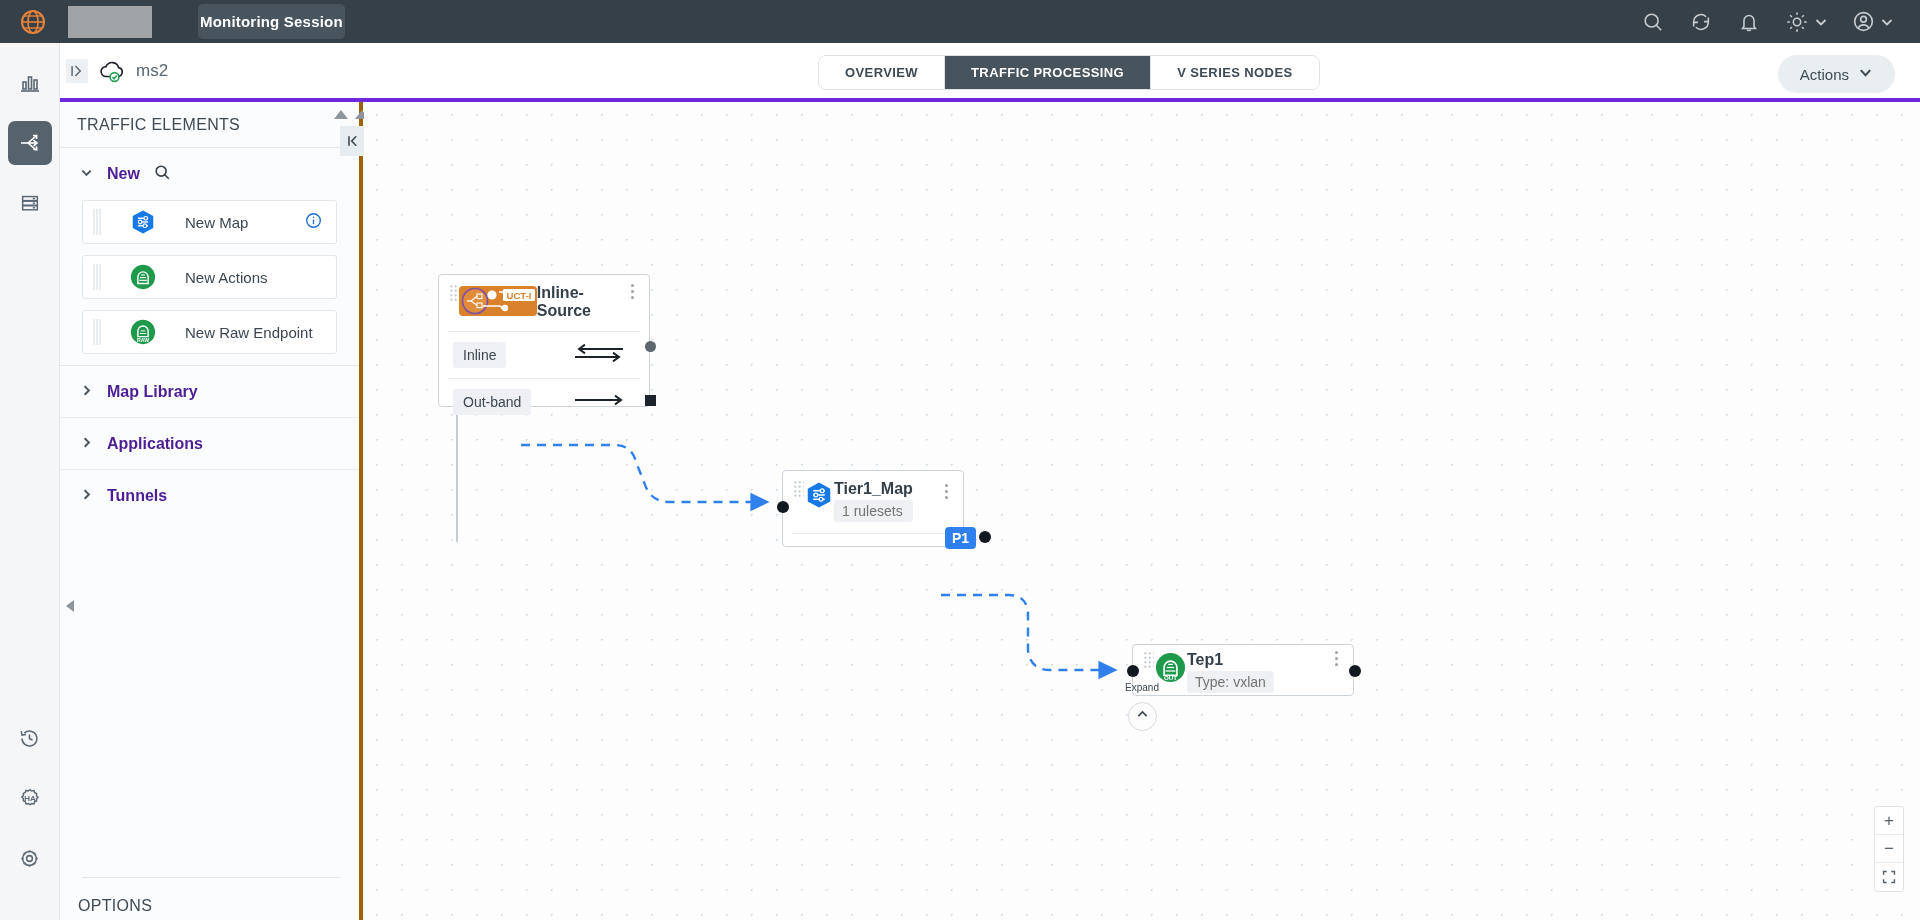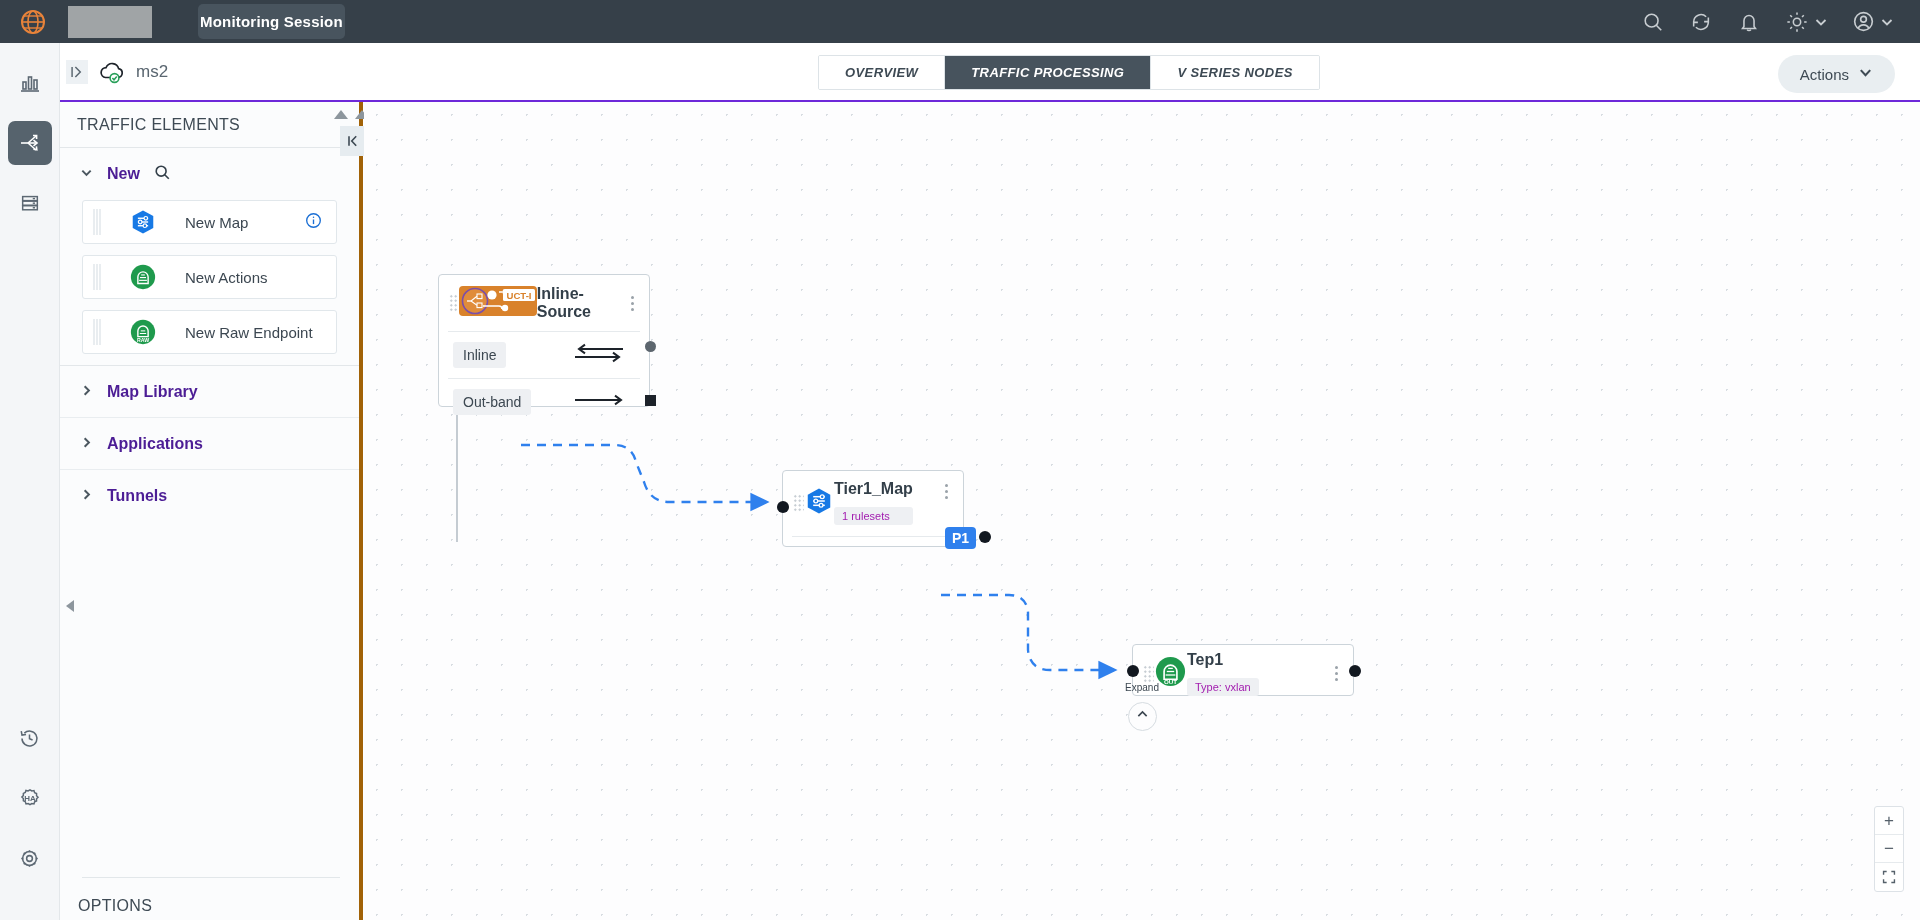--- a/index.html
+++ b/index.html
@@ -24,34 +24,34 @@
   .top-right { margin-left: auto; display: flex; align-items: center; gap: 22px; padding-right: 26px; }
   .ticon { width: 26px; height: 26px; display: flex; align-items: center; justify-content: center; cursor: pointer; }
   .ticon svg { stroke: #c8cdd1; fill: none; stroke-width: 1.7; }
   .tgroup { display: flex; align-items: center; gap: 4px; cursor: pointer; }
   .chev { width: 14px; height: 14px; }
   .chev svg { stroke: #c8cdd1; fill: none; stroke-width: 1.8; }
 
   
   .subbar {
     position: absolute; top: 43px; left: 0; width: 1920px; height: 59px;
-    background: #fff; border-bottom: 2px solid #6d28d9;
+    background: #fff; border-bottom: 4px solid #6d28d9;
     display: flex; align-items: center;
   }
   .crumb { display: flex; align-items: center; margin-left: 66px; gap: 9px; }
   .crumb-toggle {
     width: 22px; height: 24px; background: #edf1f4; display: flex;
     align-items: center; justify-content: center; cursor: pointer;
   }
   .crumb-toggle svg { stroke: #5a6670; fill: none; stroke-width: 1.8; }
   .crumb-cloud { width: 30px; height: 26px; }
   .crumb-text { font-size: 17px; color: #5a6670; }
   .tabs {
     position: absolute; left: 818px; top: 12px; display: flex;
-    border: 1px solid #dde3e7; border-radius: 2px; overflow: hidden; background:#fff;font-style:italic;
+    border: 1px solid #dde3e7; border-radius: 8px; overflow: hidden; background:#fff;
   }
   .tab {
     font-size: 13px; font-weight: bold; letter-spacing: .4px;
     padding: 9px 26px; color: #3e4a54; cursor: pointer;
     border-right: 1px solid #dde3e7; background: #fff; white-space: nowrap;
   }
   .tab:last-child { border-right: none; }
   .tab.active { background: #47535d; color: #fff; }
   .actions-btn {
     position: absolute; right: 25px; top: 12px;
@@ -122,33 +122,33 @@
   .collapse-btn svg { stroke: #3e4a54; fill: none; stroke-width: 2; }
 
   
   .canvas {
     position: absolute; top: 102px; left: 364px; width: 1556px; height: 818px;
     background-color: #fdfdfe;
     background-image: radial-gradient(#d8dde2 1px, transparent 1px);
     background-size: 25px 25px; overflow: hidden;
   }
   .node { position: absolute; background: #fff; border: 1px solid #ccd4da; border-radius: 4px; }
-  .node-hdr { display: flex; align-items: center; padding: 9px 10px; }
+  .node-hdr { display: flex; padding: 9px 10px; }
   .dots6 {
     width: 11px; height: 18px;
     background-image: radial-gradient(#c2c9cf 1.1px, transparent 1.2px);
     background-size: 4.5px 4.5px;
   }
   .node-title { font-size: 16px; font-weight: bold; color: #333f49; }
   .kebab { margin-left: auto; width: 14px; display: flex; flex-direction: column; align-items: center; gap: 3px; cursor: pointer; }
   .kebab i { width: 3px; height: 3px; background: #9aa2a9; border-radius: 50%; display: block; }
   .node-sep { height: 1px; background: #e6eaed; margin: 0 9px; }
   .node-row { display: flex; align-items: center; padding: 10px 14px; min-height: 44px; }
   .chip { background: #eef0f3; color: #3c4751; font-size: 14px; padding: 5px 10px; border-radius: 3px; white-space: nowrap; }
-  .chip-sub { background: #eef0f3; color: #a21caf; font-size: 11px; padding: 3px 8px; border-radius: 3px; display: inline-block; margin-top: 9px; }
+  .chip-sub { background: #eef0f3; color: #737373; font-size: 14px; padding: 3px 8px; border-radius: 3px; display: inline-block; margin-top: 2px; }
   .chip-light { background: #eaeef5; }
   .port-dot { position: absolute; width: 11px; height: 11px; border-radius: 50%; background: #5d666e; }
   .port-sq { position: absolute; width: 11px; height: 11px; background: #1d232a; }
   .port-blk { position: absolute; width: 12px; height: 12px; border-radius: 50%; background: #121820; }
   .p1badge {
     position: absolute; background: #2f80ed; color: #ffffff; font-size: 14px; font-weight: bold;
     padding: 3px 7px; border-radius: 4px;
   }
   .expand-wrap { position: absolute; left: 0; width: 1556px; text-align: center; }
   .expand-txt { font-size: 10px; color: #3c4751; }

